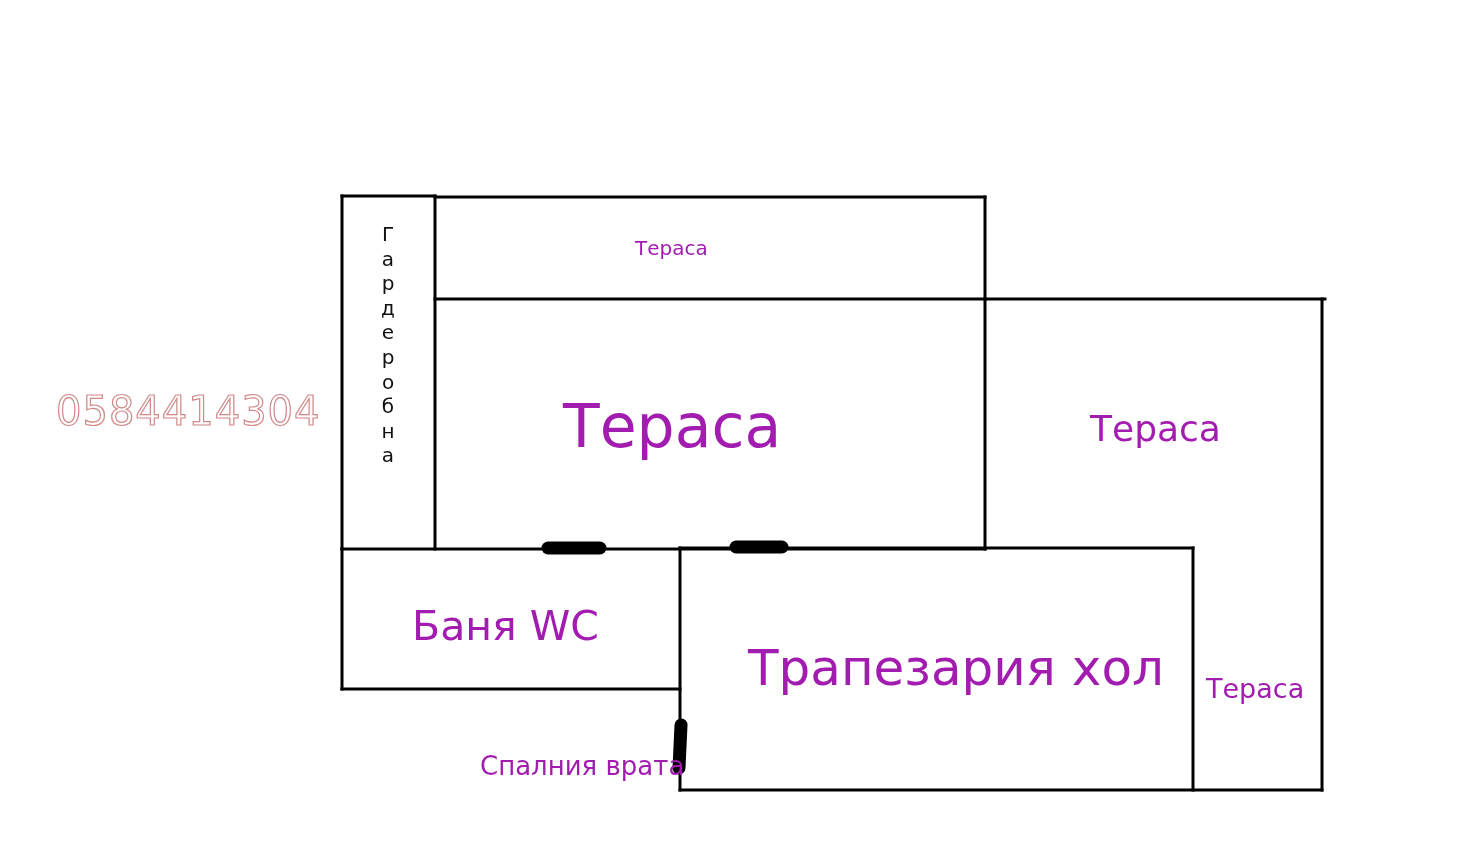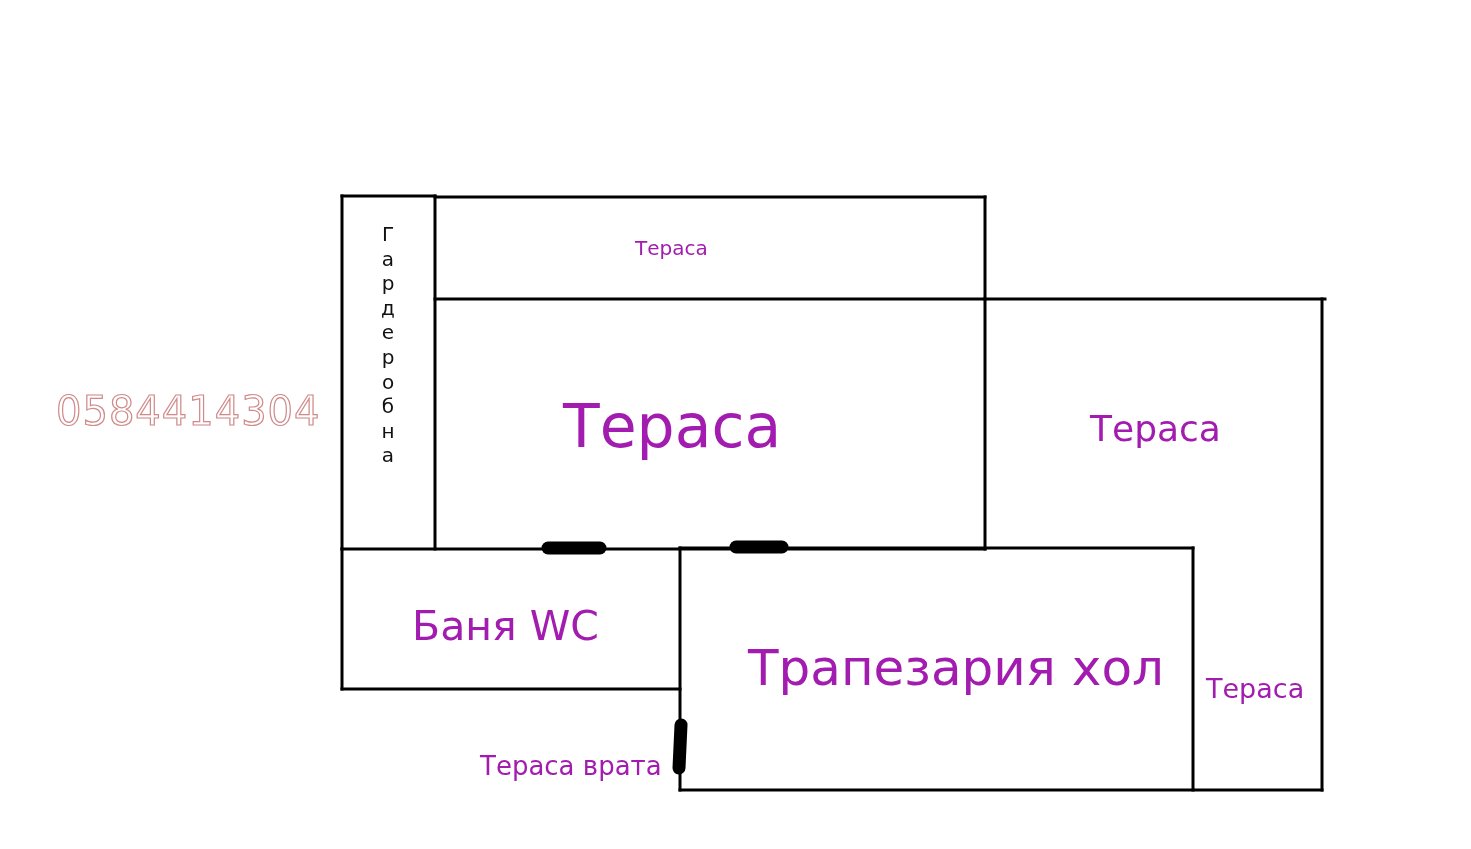--- a/index.html
+++ b/index.html
@@ -58,13 +58,13 @@
   <span>н</span>
   <span>а</span>
 </div>
 
 <div class="lbl" style="left:635px;top:225px;font-size:20px;">Тераса</div>
 <div class="lbl" style="left:563px;top:383px;font-size:60px;">Тераса</div>
 <div class="lbl" style="left:1090px;top:398px;font-size:36px;">Тераса</div>
 <div class="lbl" style="left:412px;top:593px;font-size:41px;">Баня WC</div>
 <div class="lbl" style="left:748px;top:630px;font-size:50px;text-align:right;">Трапезария хол</div>
 <div class="lbl" style="left:1206px;top:662px;font-size:27px;">Тераса</div>
-<div class="lbl" style="left:480px;top:740px;font-size:26px;">Тераса врата</div>
+<div class="lbl" style="left:480px;top:740px;font-size:26px;">Спалния врата</div>
 
 </body></html>

